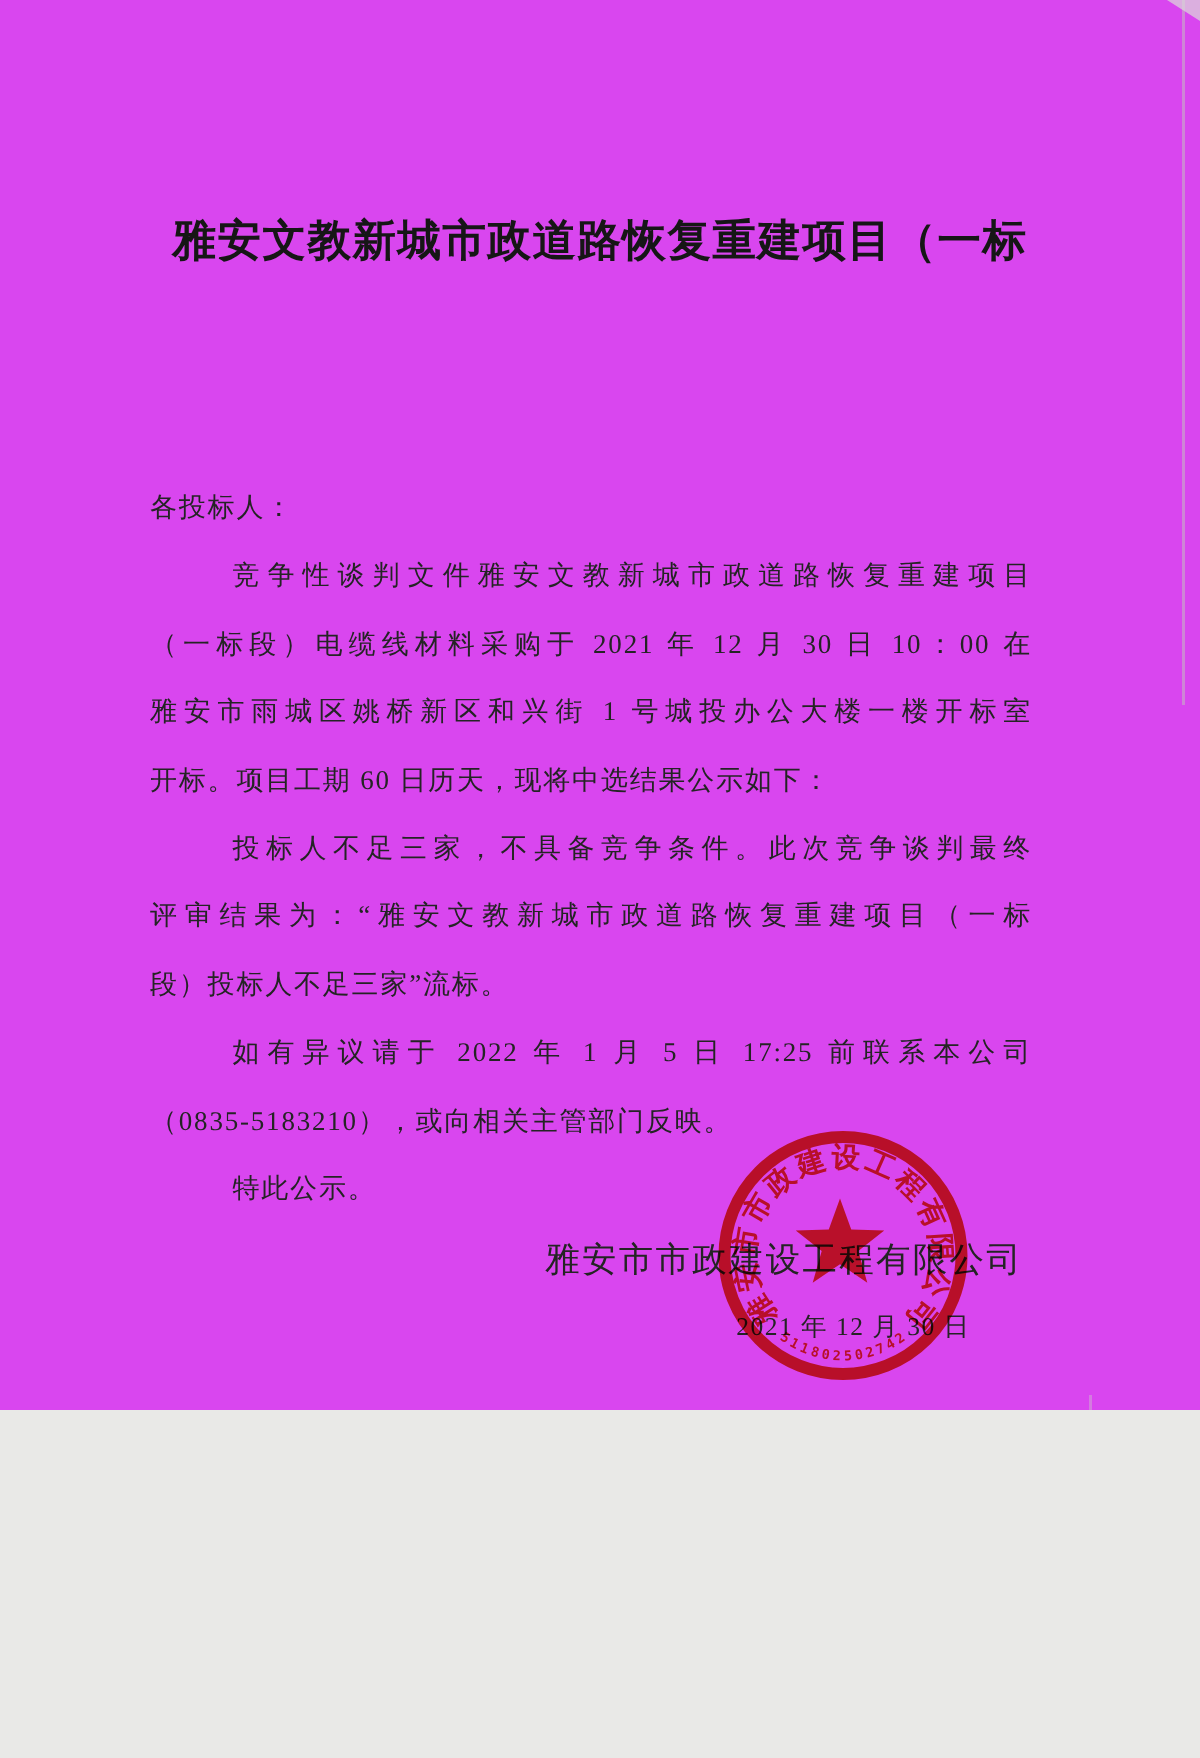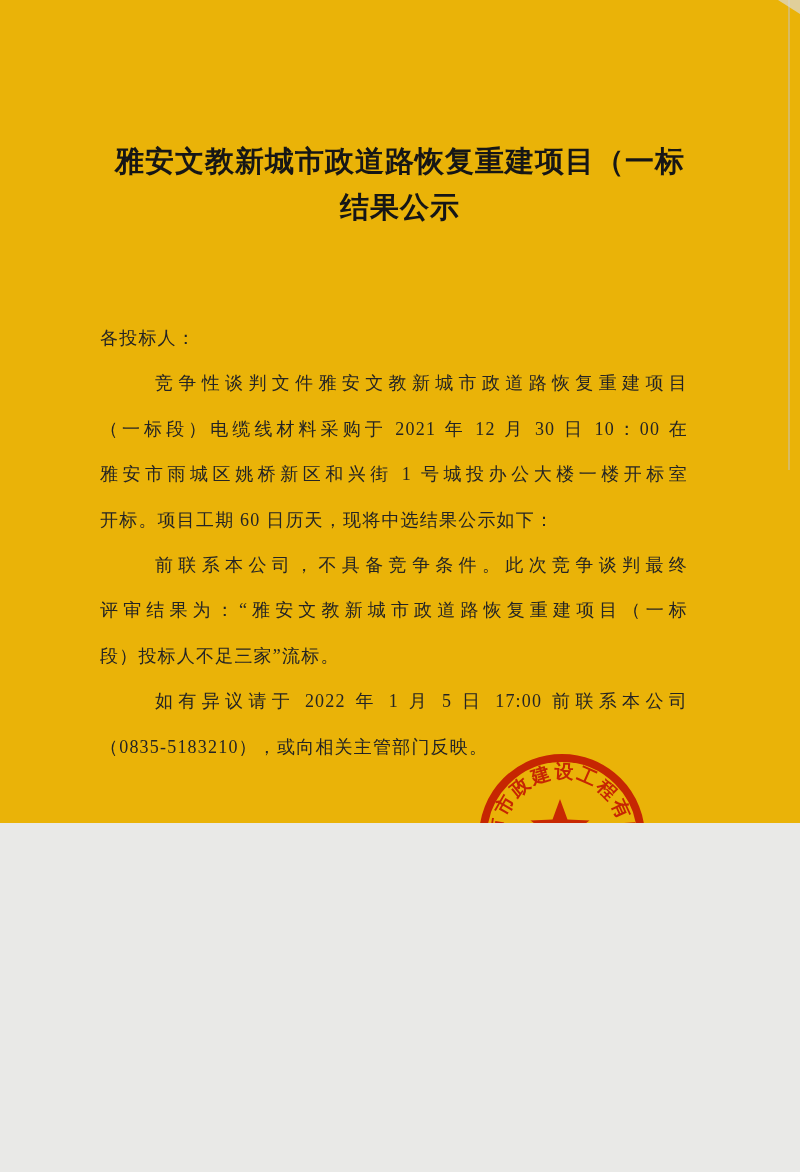--- a/index.html
+++ b/index.html
@@ -1,18 +1,18 @@
 <!DOCTYPE html>
 <html><head>
 <meta charset="utf-8">
 <style>
   html,body { margin:0; padding:0; background:#e9e9e7; }
   .page {
-    position:relative; width:800px; height:823px; margin:0 auto;
-    background:#eab308; overflow:hidden;
+    position:relative; width:800px; height:940px; margin:0 auto;
+    background:#d946ef; overflow:hidden;
     font-family:"Liberation Serif","DejaVu Serif",serif;
   }
   
   .title-block { position:absolute; left:0; right:0; top:138; top:138px; }
   .title-line {
     height:46px; line-height:46px; text-align:center;
     font-family:"Liberation Sans","DejaVu Sans",sans-serif;
     font-weight:700; font-size:29px; letter-spacing:1px; color:#161616;
   }
   
@@ -49,34 +49,34 @@
           border-left:22px solid transparent; border-top:14px solid #dcdcd8; opacity:.7; }
   .scan-bottom { position:absolute; left:0; top:1152px; width:800px; height:20px; }
 </style>
 </head>
 <body>
 
 <div class="page">
 
   <div class="title-block">
     <div class="title-line">雅安文教新城市政道路恢复重建项目（一标</div>
-    <div class="title-line">结果公示</div>
   </div>
 
   <div class="body-block">
     <div class="ln">各投标人：</div>
     <div class="ln indent just">竞争性谈判文件雅安文教新城市政道路恢复重建项目</div>
     <div class="ln just">（一标段）电缆线材料采购于 2021 年 12 月 30 日 10：00 在</div>
     <div class="ln just">雅安市雨城区姚桥新区和兴街 1 号城投办公大楼一楼开标室</div>
     <div class="ln">开标。项目工期 60 日历天，现将中选结果公示如下：</div>
-    <div class="ln indent just">前联系本公司，不具备竞争条件。此次竞争谈判最终</div>
+    <div class="ln indent just">投标人不足三家，不具备竞争条件。此次竞争谈判最终</div>
     <div class="ln just">评审结果为：“雅安文教新城市政道路恢复重建项目（一标</div>
     <div class="ln">段）投标人不足三家”流标。</div>
-    <div class="ln indent just">如有异议请于 2022 年 1 月 5 日 17:00 前联系本公司</div>
+    <div class="ln indent just">如有异议请于 2022 年 1 月 5 日 17:25 前联系本公司</div>
     <div class="ln">（0835-5183210），或向相关主管部门反映。</div>
+    <div class="ln indent">特此公示。</div>
   </div>
 
   <div class="sig-company">雅安市市政建设工程有限公司</div>
   <div class="sig-date">2021 年 12 月 30 日</div>
 
   <svg class="seal" viewBox="0 0 186 186" aria-hidden="true">
     <defs>
       <path id="seal-arc-top" d="M 50.3,134.7 A 59,59 0 1 1 133.7,134.7" fill="none"></path>
       <path id="seal-arc-bottom" d="M 48,147.4 A 70,70 0 0 0 136,147.4" fill="none"></path>
     </defs>

